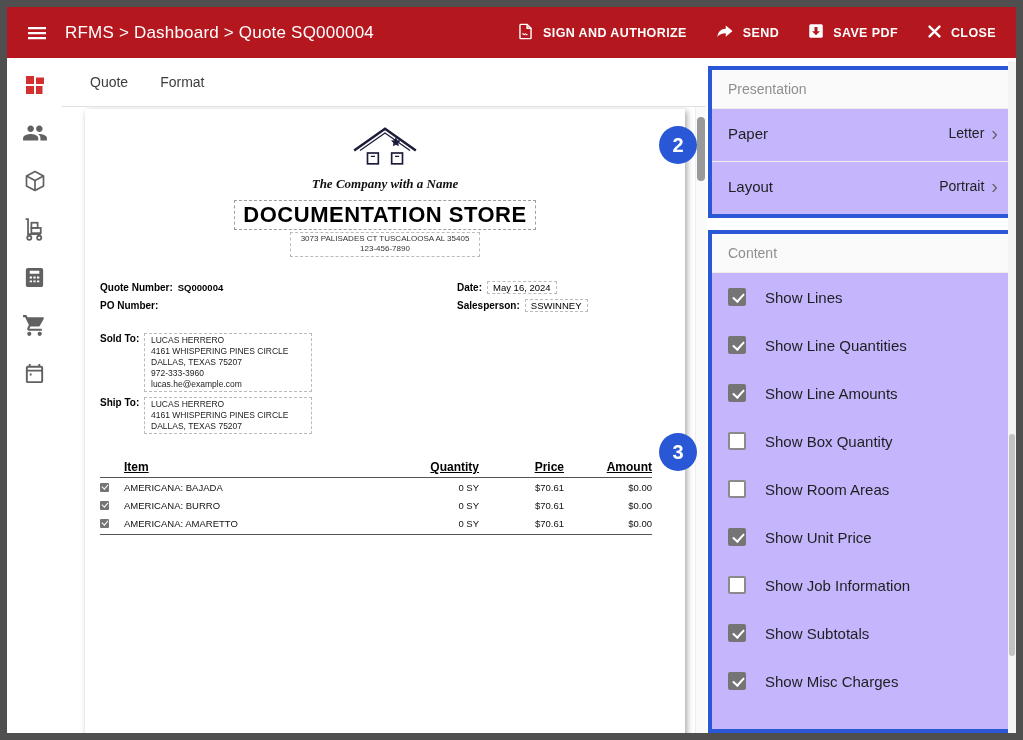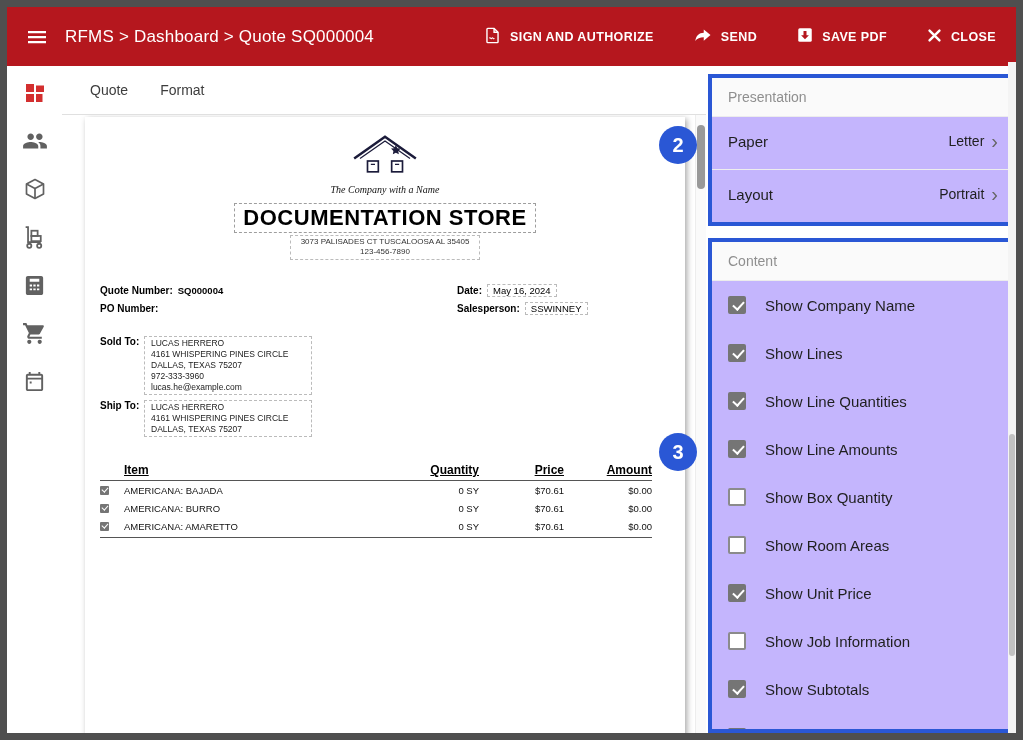--- a/index.html
+++ b/index.html
@@ -4,26 +4,26 @@
 <style>
   html,body{margin:0;padding:0;}
   body{
     width:1023px;height:740px;background:#4f4f4f;overflow:hidden;position:relative;
     font-family:"Liberation Sans",sans-serif;
   }
   .app{position:absolute;left:7px;top:7px;width:1009px;height:726px;background:#fff;
     display:flex;flex-direction:column;overflow:hidden;}
 
   
-  .hdr{height:59px;flex:0 0 auto;background:#b5171e;display:flex;align-items:center;
+  .hdr{height:51px;flex:0 0 auto;background:#b5171e;display:flex;align-items:center;
     color:#fff;padding:0 20px 0 16px;box-sizing:border-box;}
   .menu-btn{width:28px;height:28px;margin-right:14px;display:flex;align-items:center;
     justify-content:center;cursor:pointer;background:none;border:none;padding:0;}
   .crumb{font-size:17px;letter-spacing:.2px;color:#fff;white-space:nowrap;}
-  .hdr-actions{margin-left:auto;display:flex;align-items:center;gap:39px;}
+  .hdr-actions{margin-left:auto;display:flex;align-items:center;gap:28px;}
   .hdr-btn{display:flex;align-items:center;gap:8px;background:none;border:none;color:#fff;
     font-weight:700;font-size:12.5px;letter-spacing:.4px;font-family:inherit;cursor:pointer;padding:0;white-space:nowrap;}
 
   
   .body-row{flex:1;display:flex;min-height:0;position:relative;}
 
   
   .sidebar{width:55px;flex:0 0 auto;background:#fff;display:flex;flex-direction:column;
     align-items:center;padding-top:16px;gap:22px;}
   .side-item{width:26px;height:26px;display:flex;align-items:center;justify-content:center;cursor:pointer;}
@@ -65,21 +65,21 @@
   .rt-scroll .thumb{position:absolute;left:1px;right:1px;top:372px;height:222px;background:#c2c2c2;border-radius:4px;cursor:pointer;}
 
   
   .badge{position:absolute;width:38px;height:38px;border-radius:50%;background:#2a57d5;color:#fff;
     font-size:20px;font-weight:700;display:flex;align-items:center;justify-content:center;z-index:30;}
   .badge-2{left:652px;top:119px;}
   .badge-3{left:652px;top:426px;}
 
   
   .logo-wrap{padding-top:14px;text-align:center;}
-  .tagline{font-family:"Liberation Serif",serif;font-style:italic;font-weight:400;font-size:10px;color:#111;margin-top:-1px;}
+  .tagline{font-family:"Liberation Serif",serif;font-style:italic;font-weight:700;font-size:13px;color:#111;margin-top:-1px;}
   .cn-wrap{text-align:center;margin-top:8px;}
   .company-name{display:inline-block;font-size:22px;font-weight:700;letter-spacing:.5px;color:#000;
     border:1px dashed #9e9e9e;padding:1px 8px;}
   .addr-wrap{text-align:center;margin-top:2px;}
   .addr-box{display:inline-block;border:1px dashed #bbb;padding:1px 10px;font-size:8px;color:#333;line-height:1.3;}
 
   .meta-row{display:flex;margin:24px 0 0 15px;}
   .meta-left{width:357px;}
   .meta-line{display:flex;align-items:center;margin-bottom:5px;min-height:13px;}
   .lbl{font-size:10px;font-weight:700;color:#000;margin-right:5px;white-space:nowrap;}
@@ -355,24 +355,20 @@
           <span class="pres-value">Portrait</span>
           <span class="chev">›</span>
         </div>
       </section>
 
       <section class="anno-box content-box">
         <div class="sec-hdr">Content</div>
 
         <div class="opt-row">
           <span class="cbx checked"></span>
-          <span class="opt-label">Show Company Name</span>
-        </div>
-        <div class="opt-row">
-          <span class="cbx checked"></span>
           <span class="opt-label">Show Lines</span>
         </div>
         <div class="opt-row">
           <span class="cbx checked"></span>
           <span class="opt-label">Show Line Quantities</span>
         </div>
         <div class="opt-row">
           <span class="cbx checked"></span>
           <span class="opt-label">Show Line Amounts</span>
         </div>

